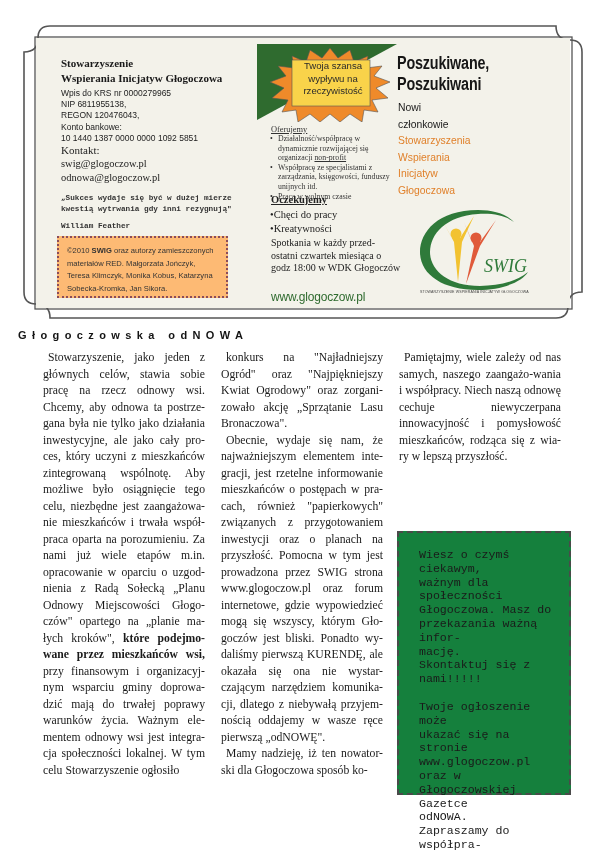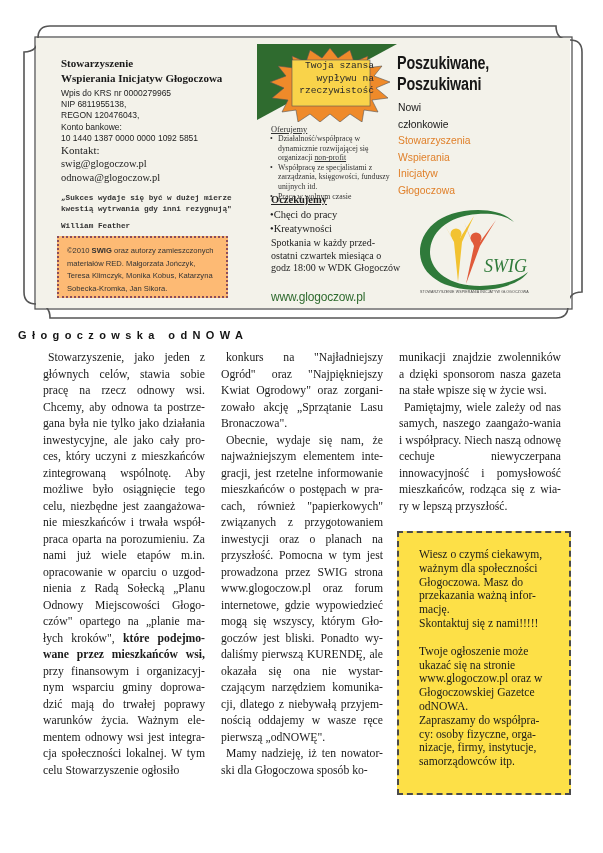--- a/index.html
+++ b/index.html
@@ -44,22 +44,22 @@
     background: #fdba74; border: 2px dotted #8a4c5a;
     padding: 7px 8px; font-family: "Liberation Sans", sans-serif; font-size: 7.6px;
     line-height: 12.5px; color: #333;
   }
   .copyright-box b { font-weight: bold; }
 
   
   .green-tri { position: absolute; left: 257px; top: 44px; }
   .star { position: absolute; left: 268px; top: 48px; }
   .star-text {
-    position: absolute; left: 292px; top: 60px; width: 82px; text-align: right;
-    font-family: Liberation Mono, monospace; font-size: 9.6px; line-height: 12.5px; color: #2a2a2a;
+    position: absolute; left: 292px; top: 60px; width: 82px; text-align: center;
+    font-family: Liberation Sans, sans-serif; font-size: 9.6px; line-height: 12.5px; color: #2a2a2a;
   }
   .offer-head {
     position: absolute; left: 271px; top: 125px; font-size: 8.4px; text-decoration: underline; color: #333;
   }
   .offer-list { position: absolute; left: 270px; top: 134px; width: 130px; list-style: none; font-size: 7.8px; line-height: 9.6px; color: #333; }
   .offer-list li { padding-left: 8px; position: relative; }
   .offer-list li::before { content: "•"; position: absolute; left: 0; top: 0; }
   .offer-list .np { text-decoration: underline; }
   .expect-head {
     position: absolute; left: 271px; top: 194px; font-size: 10.5px; text-decoration: underline; color: #222; font-weight: bold;
@@ -103,22 +103,22 @@
   }
   .col p { text-indent: 5px; }
   .col p + p { margin-top: 0; }
   .col1 { left: 43px; width: 162px; }
   .col2 { left: 221px; width: 162px; }
   .col3 { left: 399px; width: 162px; }
   .col b { font-weight: bold; margin-top: 17px; }
 
   .notice-box {
     position: absolute; left: 397px; top: 531px; width: 174px; height: 264px;
-    border: 2px dashed #4a4a4a; background: #fde047;
-    padding: 15px 10px 0 20px; font-family: Liberation Serif, serif;
+    border: 2px dashed #4a4a4a; background: #15803d;
+    padding: 15px 10px 0 20px; font-family: Liberation Mono, monospace;
     font-size: 11.6px; line-height: 13.8px; color: #1a1a1a;
   }
   .notice-box .gap { height: 14px; }
 </style>
 </head>
 <body>
 
 <div class="frame-outer">
   <svg class="border" width="562" height="296" viewBox="0 0 562 296">
     <path d="M28 2 H534 Q534 16 548 16 Q560 16 560 28 V268 Q546 268 546 282 Q546 294 534 294 H28 Q28 280 14 280 Q2 280 2 268 V28 Q16 28 16 14 Q16 2 28 2 Z" fill="none" stroke="#555" stroke-width="1.6"></path>
@@ -204,21 +204,20 @@
   <p><span>Stowarzyszenie, jako jeden z głównych celów, stawia sobie pracę na rzecz odnowy wsi. Chcemy, aby odnowa ta postrze-gana była nie tylko jako działania inwestycyjne, ale jako cały pro-ces, który uczyni z mieszkańców zintegrowaną wspólnotę. Aby możliwe było osiągnięcie tego celu, niezbędne jest zaangażowa-nie mieszkańców i trwała współ-praca oparta na porozumieniu. Za nami już wiele etapów m.in. opracowanie w oparciu o uzgod-nienia z Radą Sołecką „Planu Odnowy Miejscowości Głogo-czów" opartego na „planie ma-łych kroków", </span><b>które podejmo-wane przez mieszkańców wsi,</b><span> przy finansowym i organizacyj-nym wsparciu gminy doprowa-dzić mają do trwałej poprawy warunków życia. Ważnym ele-mentem odnowy wsi jest integra-cja społeczności lokalnej.  W tym celu Stowarzyszenie ogłosiło</span></p>
 </div>
 
 <div class="col col2">
   <p>konkurs na "Najładniejszy Ogród" oraz "Najpiękniejszy Kwiat Ogrodowy" oraz zorgani-zowało akcję „Sprzątanie Lasu Bronaczowa".</p>
   <p>Obecnie, wydaje się nam, że najważniejszym elementem inte-gracji, jest rzetelne informowanie mieszkańców o postępach w pra-cach, również "papierkowych" związanych z przygotowaniem inwestycji oraz o planach na przyszłość. Pomocna w tym jest prowadzona przez SWIG strona www.glogoczow.pl oraz forum internetowe, gdzie wypowiedzieć mogą się wszyscy, którym Gło-goczów jest bliski. Ponadto wy-daliśmy pierwszą KURENDĘ, ale okazała się ona nie wystar-czającym narzędziem komunika-cji, dlatego z niebywałą przyjem-nością oddajemy w wasze ręce pierwszą „odNOWĘ".</p>
   <p>Mamy nadzieję, iż ten nowator-ski dla Głogoczowa sposób ko-</p>
 </div>
 
 <div class="col col3">
-  <p style="text-indent:0">munikacji znajdzie zwolenników a dzięki sponsorom nasza gazeta na stałe wpisze się w życie wsi.</p>
   <p>Pamiętajmy, wiele zależy od nas samych, naszego zaangażo-wania i współpracy. Niech naszą odnowę cechuje niewyczerpana innowacyjność i pomysłowość mieszkańców, rodząca się z wia-ry w lepszą przyszłość.</p>
 </div>
 
 <div class="notice-box">
   <div>Wiesz o czymś ciekawym,</div>
   <div>ważnym dla społeczności</div>
   <div>Głogoczowa. Masz do</div>
   <div>przekazania ważną infor-</div>
   <div>mację.</div>
   <div>Skontaktuj się z nami!!!!!</div>

